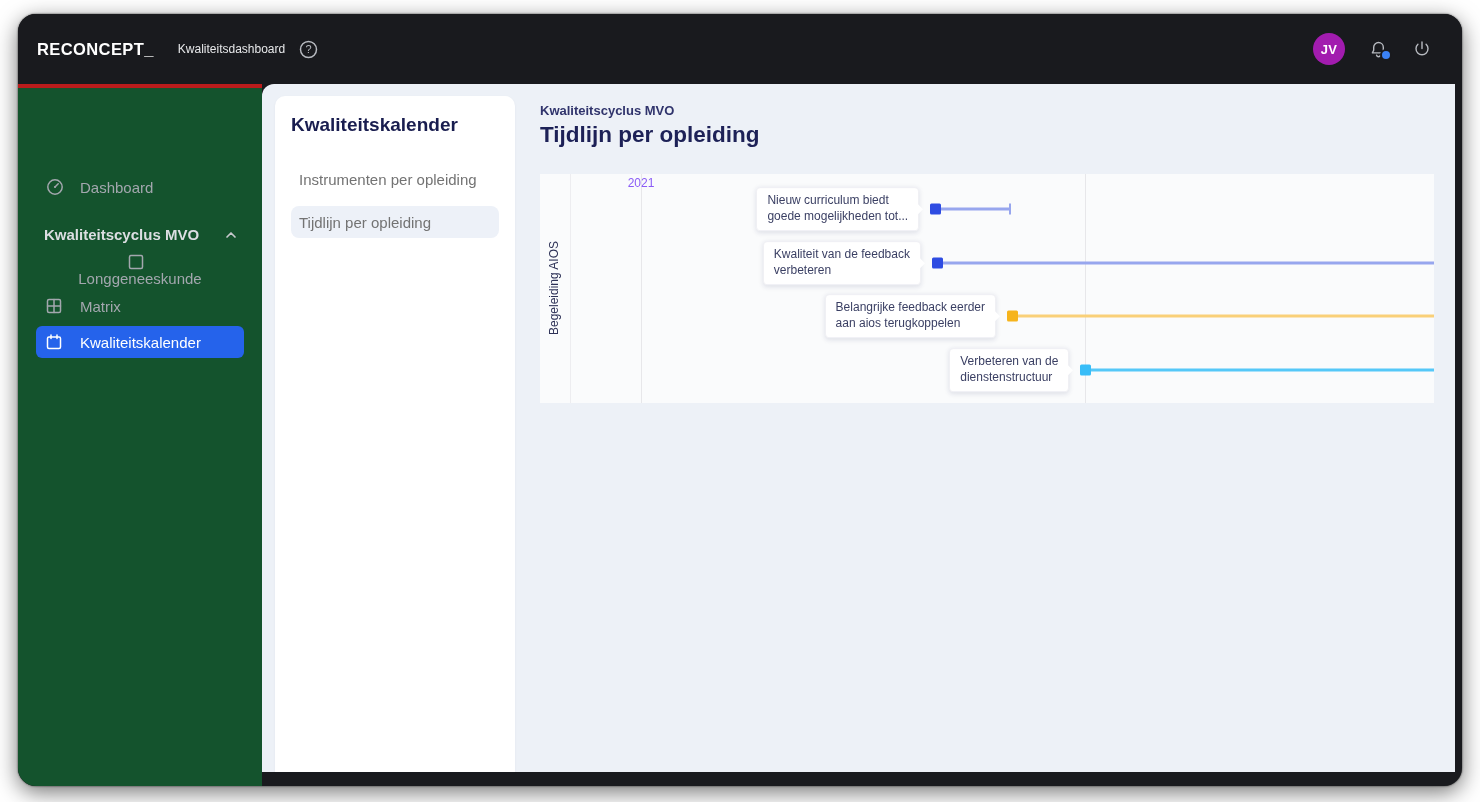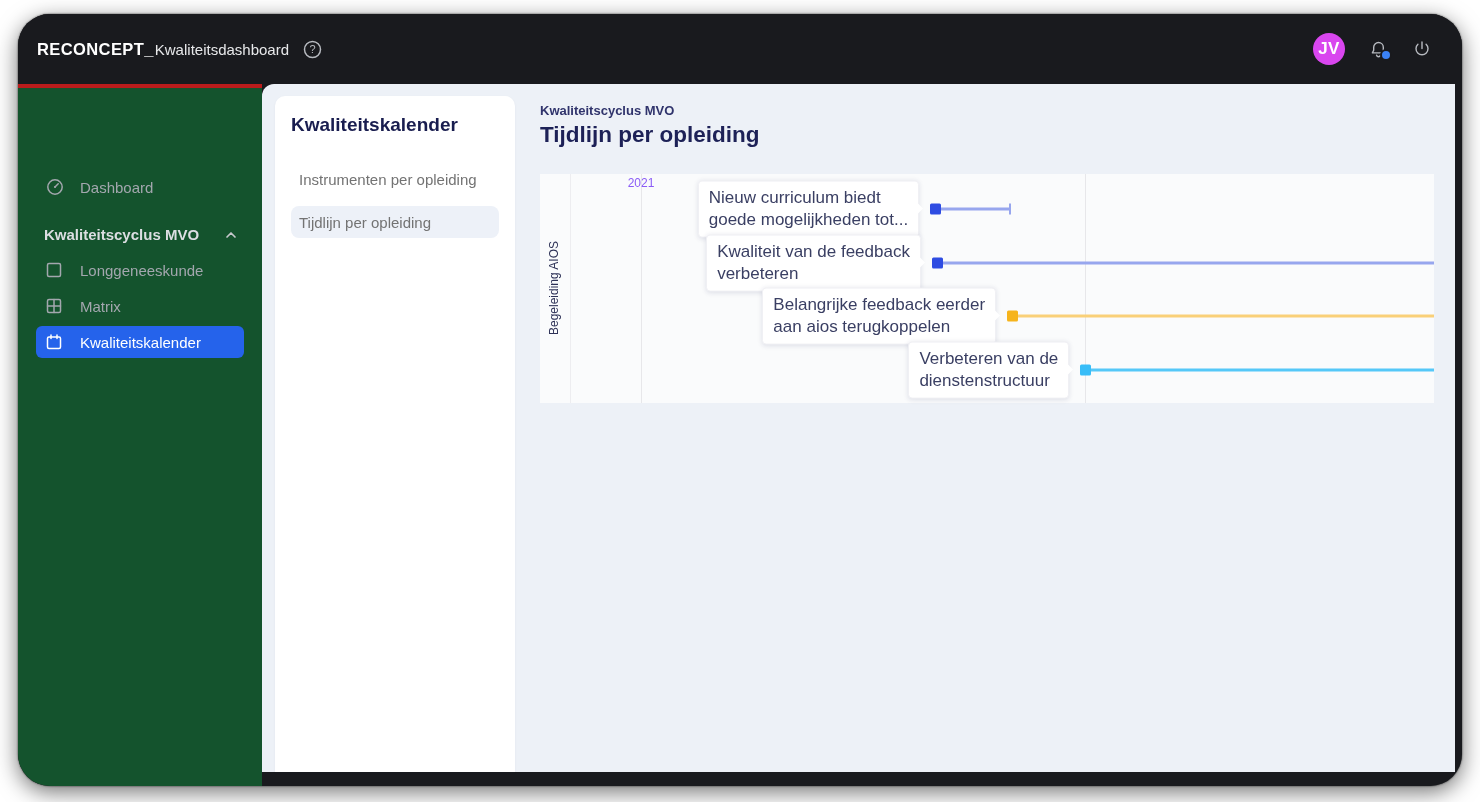--- a/index.html
+++ b/index.html
@@ -1,30 +1,30 @@
 <!DOCTYPE html>
 <html><head>
 <meta charset="utf-8">
 <style>
   * { margin:0; padding:0; box-sizing:border-box; }
   html,body { width:1480px; height:802px; background:#ffffff; font-family:"Liberation Sans", sans-serif; overflow:hidden; }
 
   .window {
     position:absolute; left:18px; top:14px; width:1444px; height:772px;
-    background:#191a1e; border-radius:32px; overflow:hidden;
+    background:#191a1e; border-radius:18px; overflow:hidden;
     box-shadow:0 6px 22px rgba(0,0,0,.55), 0 0 2px rgba(0,0,0,.8);
   }
 
   
   .topbar { position:absolute; left:0; top:0; right:0; height:70px; display:flex; align-items:center; padding:0 30px 0 19px; background:#191a1e; }
   .brand { color:#ffffff; font-weight:bold; font-size:16.5px; letter-spacing:.4px; }
-  .app-title { color:#e7e8ea; font-size:15px; margin-left:1px; }
+  .app-title { color:#e7e8ea; font-size:12px; margin-left:24px; }
   .help { margin-left:14px; display:flex; }
   .tb-right { margin-left:auto; display:flex; align-items:center; gap:23px; }
-  .avatar { width:32px; height:32px; border-radius:50%; background:#d946ef; color:#fff; font-size:17px; font-weight:bold; display:flex; align-items:center; justify-content:center; letter-spacing:.3px; }
+  .avatar { width:32px; height:32px; border-radius:50%; background:#a21caf; color:#fff; font-size:13px; font-weight:bold; display:flex; align-items:center; justify-content:center; letter-spacing:.3px; }
   .bell-wrap { position:relative; display:flex; }
   .bell-dot { position:absolute; right:-1px; bottom:1px; width:8px; height:8px; border-radius:50%; background:#3b82f6; box-shadow:0 0 0 2px #191a1e; }
 
   
   .sidebar { position:absolute; left:0; top:70px; bottom:0; width:244px; background:#14532d; border-top:4px solid #b91c1c; }
   .side-row { position:absolute; left:18px; width:208px; height:32px; display:flex; align-items:center; border-radius:6px; color:#a3a7ae; font-size:15px; cursor:pointer; }
   .side-row .s-icon { width:18px; margin-left:10px; margin-right:16px; display:flex; }
   .side-row.active { background:#2563eb; color:#ffffff; }
   .side-section { position:absolute; left:26px; right:24px; display:flex; align-items:center; justify-content:space-between; color:#dcdee2; font-weight:bold; font-size:15px; cursor:pointer; }
 
@@ -45,21 +45,21 @@
 
   
   .chart { position:absolute; left:278px; top:90px; width:894px; height:229px; background:#fafbfc; }
   .cat-band-border { position:absolute; left:30px; top:0; bottom:0; width:1px; background:#ededf0; }
   .row-label { position:absolute; left:-86px; top:50%; width:200px; text-align:center; transform:rotate(-90deg); transform-origin:center; color:#2e3257; font-size:12px; margin-top:-8px; }
   .grid-line { position:absolute; top:0; bottom:0; width:1px; background:#e7e7ea; }
   .year-label { position:absolute; top:2px; transform:translateX(-50%); color:#8b5cf6; font-size:12px; }
   .tl-line { position:absolute; height:3px; transform:translateY(-50%); }
   .tl-cap { position:absolute; width:2px; height:11px; transform:translate(-1px,-50%); }
   .tl-marker { position:absolute; width:11px; height:11px; border-radius:1.5px; transform:translate(-5px,-50%); cursor:pointer; }
-  .tl-card { position:absolute; transform:translateY(-50%); background:#ffffff; border:1px solid #f0f0f4; border-radius:4px; box-shadow:0 1px 5px rgba(30,35,90,.13); padding:5px 10px; font-size:17px; line-height:1.32; color:#3a3f63; white-space:pre-line; cursor:pointer; }
+  .tl-card { position:absolute; transform:translateY(-50%); background:#ffffff; border:1px solid #f0f0f4; border-radius:4px; box-shadow:0 1px 5px rgba(30,35,90,.13); padding:5px 10px; font-size:12px; line-height:1.32; color:#3a3f63; white-space:pre-line; cursor:pointer; }
   .tl-card:after { content:''; position:absolute; right:-11px; top:50%; transform:translateY(-50%); border:6px solid transparent; border-left-color:#ffffff; }
   svg { display:block; }
 </style>
 </head>
 <body>
 
 <div class="window">
 
   <div class="topbar">
     <span class="brand">RECONCEPT_</span>
@@ -101,21 +101,21 @@
     </div>
     <div class="side-section" style="top:138px;">
       <span>Kwaliteitscyclus MVO</span>
       <span>
         <svg width="14" height="14" viewBox="0 0 14 14" fill="none" stroke="#c6c8cc" stroke-width="1.7" stroke-linecap="round" stroke-linejoin="round">
             <path d="M3 9l4-4 4 4"></path>
           </svg>
       </span>
     </div>
     <div id="sidebar-items">
-        <div class="side-row" style="top: 166px;">
+        <div class="side-row" style="top: 166px; flex-direction: column;">
           <span class="s-icon">
             <svg width="16" height="16" viewBox="0 0 16 16" fill="none" stroke="#a3a7ae" stroke-width="1.5" stroke-linecap="round" stroke-linejoin="round">
               <rect x="1.5" y="1.5" width="13" height="13" rx="1.5"></rect>
             </svg>
           </span>
           <span>Longgeneeskunde</span>
         </div>
         <div class="side-row" style="top: 202px;">
           <span class="s-icon">
             <svg width="16" height="16" viewBox="0 0 16 16" fill="none" stroke="#a3a7ae" stroke-width="1.5" stroke-linecap="round" stroke-linejoin="round">

